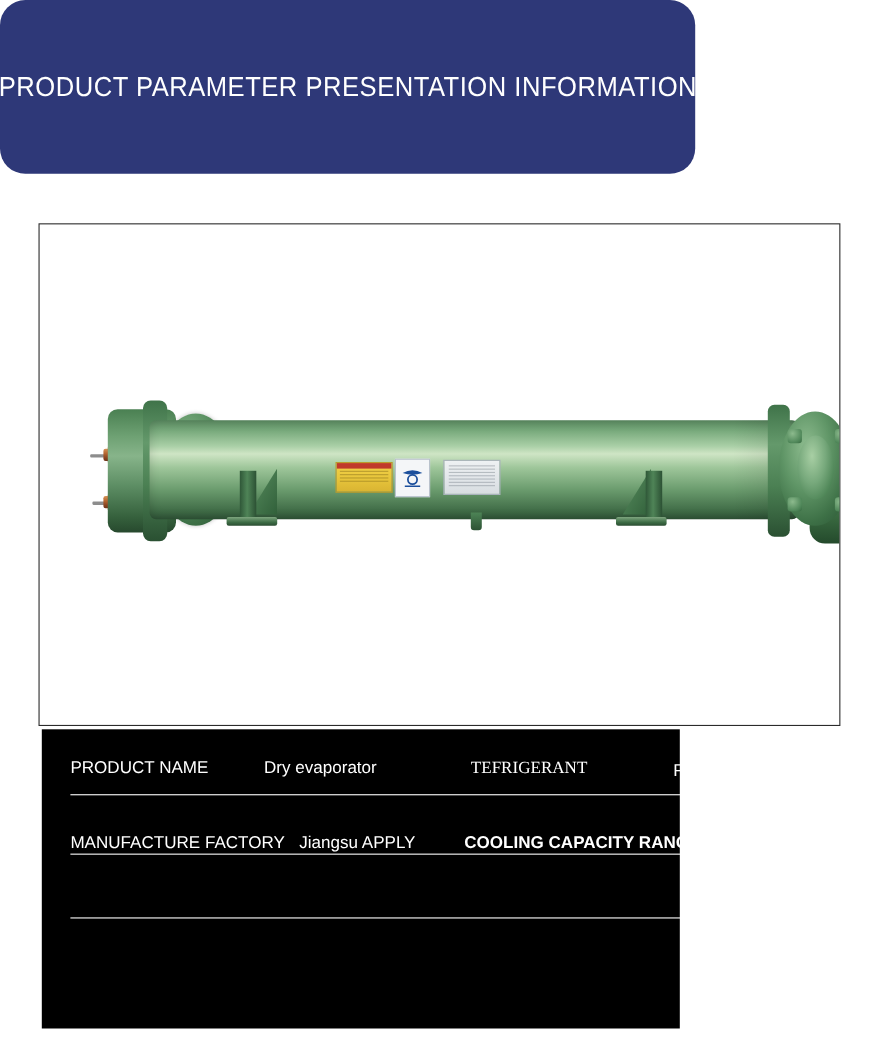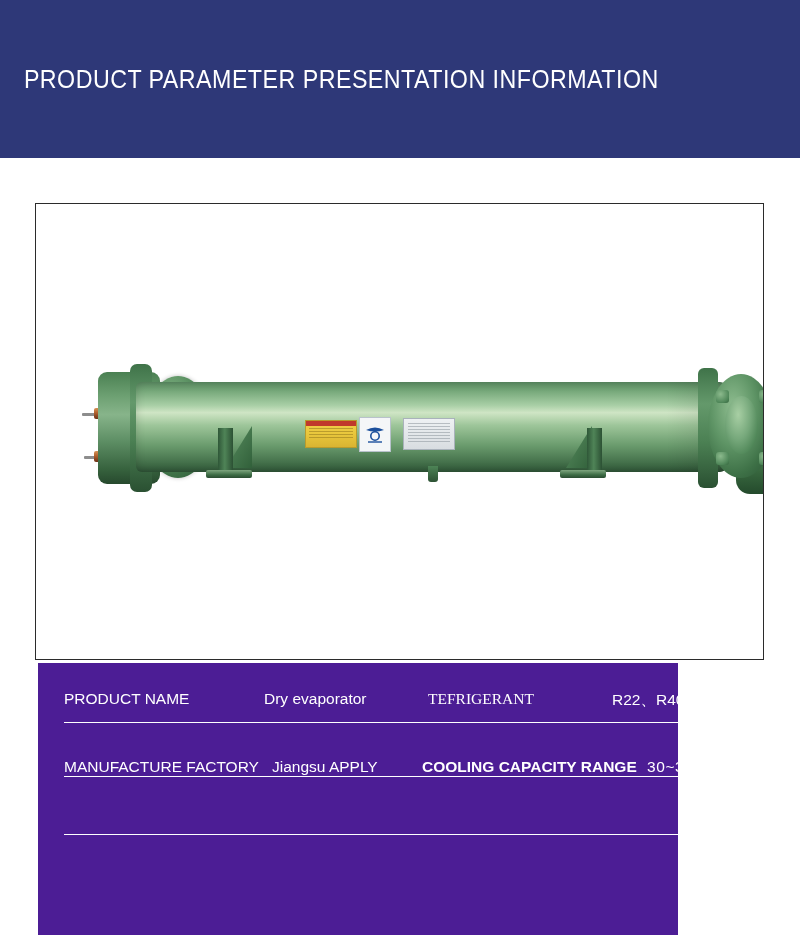--- a/index.html
+++ b/index.html
@@ -6,23 +6,23 @@
   body{
     width:800px;height:949px;
     background:#ffffff;
     font-family:"Liberation Sans", sans-serif;
     overflow:hidden;
     position:relative;
   }
 
   
   .header-banner{
-    position:absolute;left:0;top:0;width:800px;height:158px;
+    position:absolute;left:0;top:0;width:632px;height:158px;
     background:#2e3878;
-    display:flex;align-items:center;justify-content:flex-start;
+    display:flex;align-items:center;justify-content:center;border-radius:23px;
   }
   .header-title{
     color:#ffffff;
     font-size:25px;
     letter-spacing:.5px;
     font-weight:400;
     white-space:nowrap;
     transform:scaleX(.93);
   }
 
@@ -157,22 +157,22 @@
   .label-cert svg{display:block;}
   .label-plate{
     position:absolute;left:403px;top:419px;width:50px;height:30px;
     background:linear-gradient(to bottom,#eef1f3,#d8dde1);
     border:1px solid #a9b2bb;overflow:hidden;
   }
   .plate-line{height:1px;background:#8d959d;margin:2px 4px;opacity:.55;}
 
   
   .spec-table{
-    position:absolute;left:38px;top:663px;width:640px;height:272px;
-    background:#4c1d95;
+    position:absolute;left:38px;top:663px;width:580px;height:272px;
+    background:#000000;
     color:#ffffff;
   }
   .spec-row{position:absolute;left:0;width:100%;}
   .divider{
     position:absolute;left:26px;width:670px;height:1px;background:#ffffff;
   }
   .cell{position:absolute;white-space:nowrap;}
   .cell-ml{position:absolute;}
   .t16{font-size:15.5px;}
   .t15{font-size:15px;}
@@ -256,21 +256,21 @@
     <div class="plate-line"></div>
     <div class="plate-line"></div>
     <div class="plate-line"></div>
   </div>
 </div>
 
 <div class="spec-table">
 
   <div class="spec-row" style="top:0;height:59px;">
     <div class="cell t16" style="left:26px;top:27px;">PRODUCT NAME</div>
-    <div class="cell t16" style="left:202px;top:27px;margin-left:24px;">Dry evaporator</div>
+    <div class="cell t16" style="left:202px;top:27px;">Dry evaporator</div>
     <div class="cell t16" style="left:390px;top:27px;font-family:Liberation Serif, serif;">TEFRIGERANT</div>
     <div class="cell t16" style="left:574px;top:27px;">R22、R404A etc.</div>
   </div>
   <div class="divider" style="top:59px;"></div>
 
   <div class="spec-row" style="top:70px;height:54px;">
     <div class="cell t16" style="left:26px;top:25px;">MANUFACTURE FACTORY</div>
     <div class="cell t16" style="left:234px;top:25px;">Jiangsu APPLY</div>
     <div class="cell t16" style="left:384px;top:25px;font-weight:bold;">COOLING CAPACITY RANGE</div>
     <div class="cell t16" style="left:609px;top:25px;letter-spacing:.6px;">30~3200kW</div>

